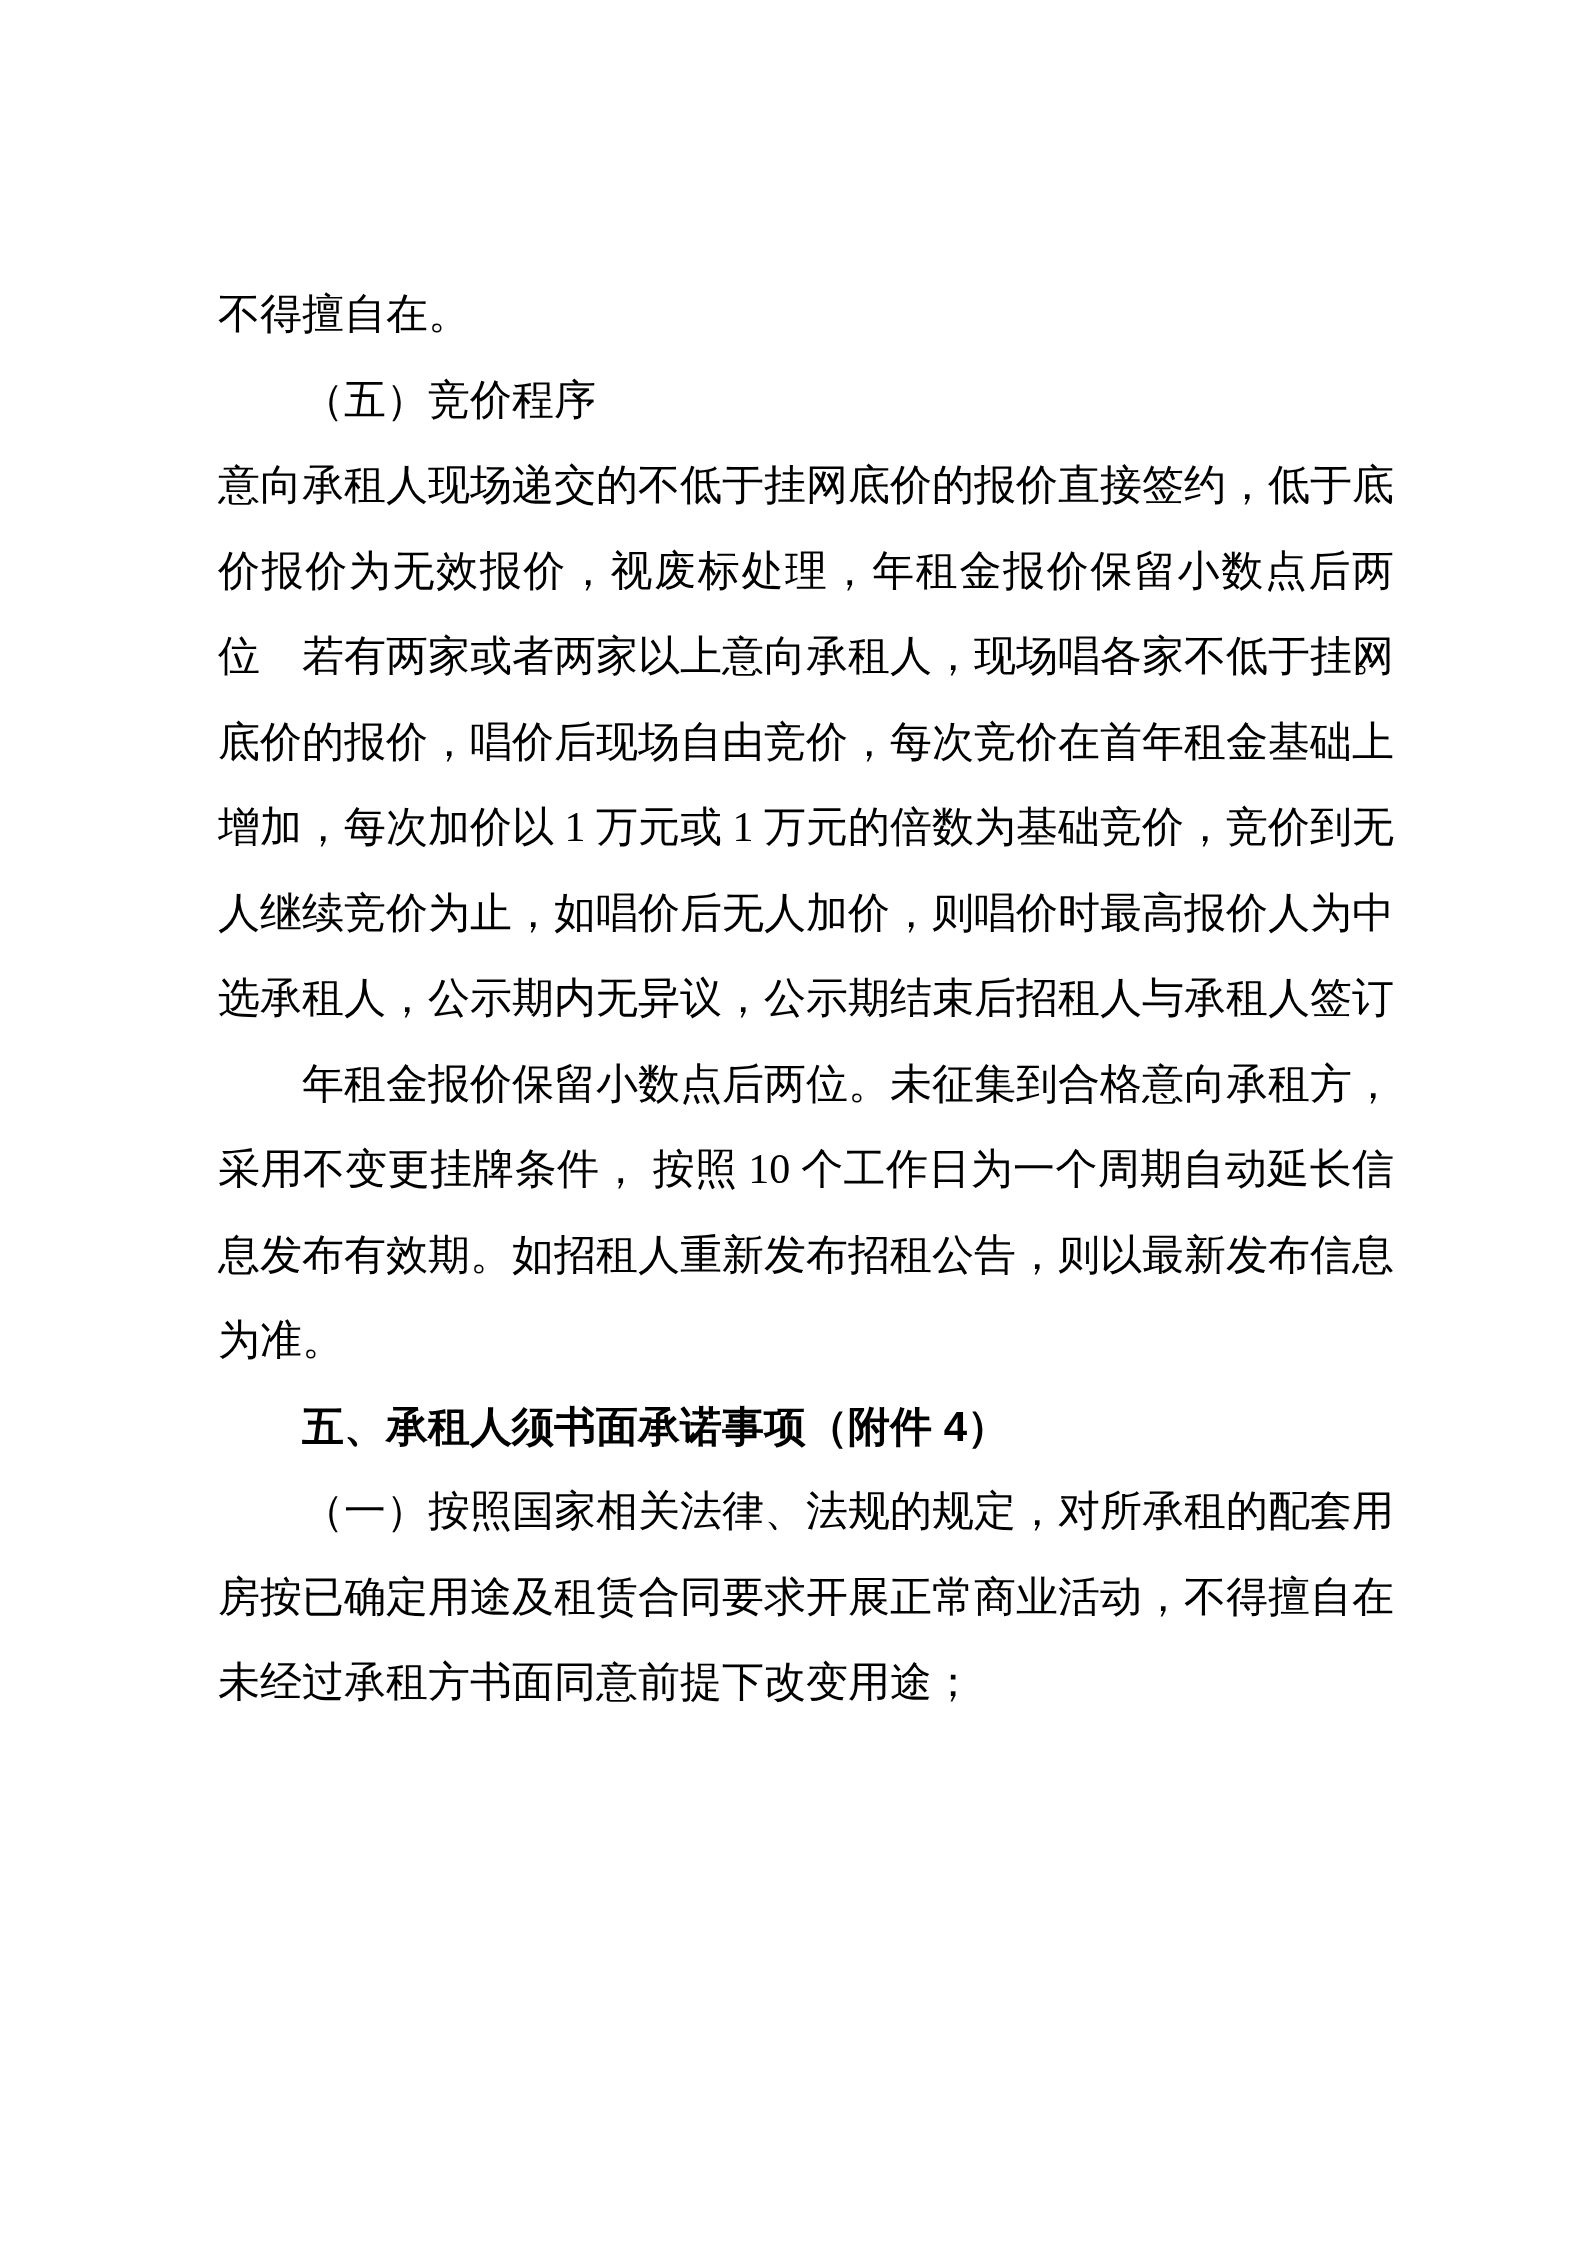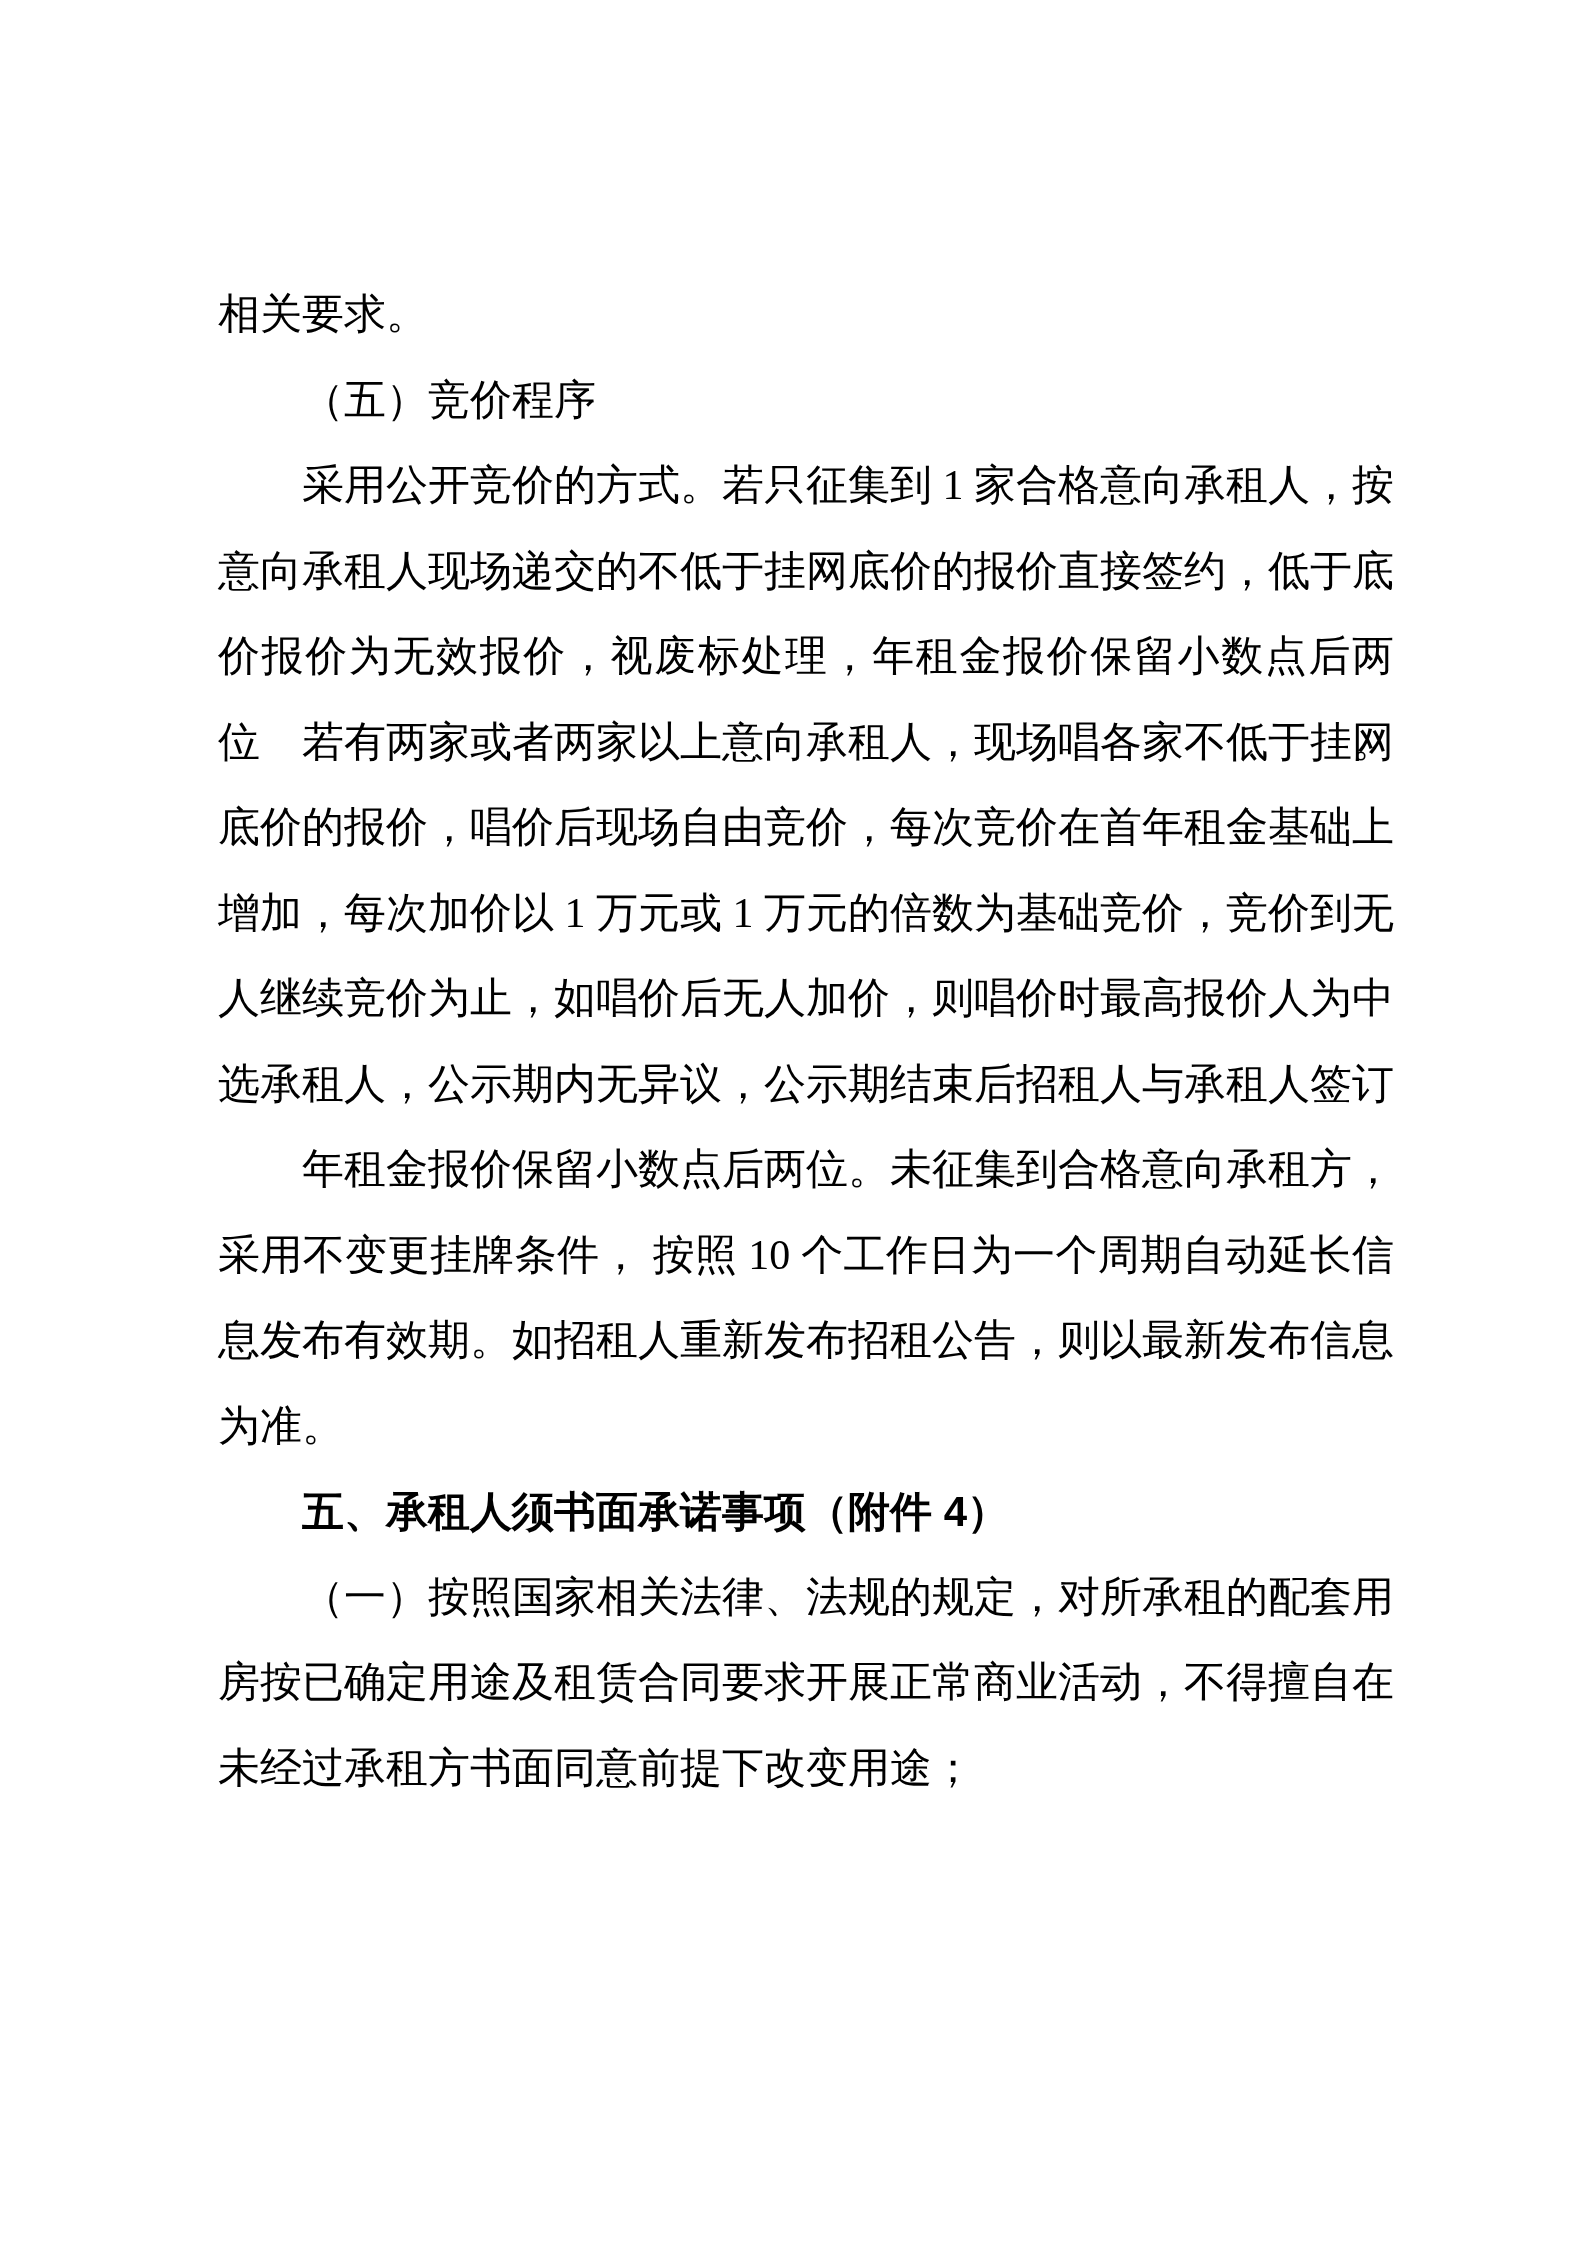--- a/index.html
+++ b/index.html
@@ -39,23 +39,22 @@
   .ln.heading {
     font-family: "Liberation Sans", "DejaVu Sans", sans-serif;
     font-weight: bold;
   }
 </style>
 </head>
 <body>
 
 <div class="page">
   <div class="textblock">
-    <div class="ln">相关要求。</div>
+    <div class="ln">不得擅自在。</div>
     <div class="ln ind">（五）竞价程序</div>
-    <div class="ln ind full">采用公开竞价的方式。若只征集到 1 家合格意向承租人，按</div>
     <div class="ln full">意向承租人现场递交的不低于挂网底价的报价直接签约，低于底</div>
     <div class="ln full">价报价为无效报价，视废标处理，年租金报价保留小数点后两位。</div>
     <div class="ln ind full">若有两家或者两家以上意向承租人，现场唱各家不低于挂网</div>
     <div class="ln full">底价的报价，唱价后现场自由竞价，每次竞价在首年租金基础上</div>
     <div class="ln full">增加，每次加价以 1 万元或 1 万元的倍数为基础竞价，竞价到无</div>
     <div class="ln full">人继续竞价为止，如唱价后无人加价，则唱价时最高报价人为中</div>
     <div class="ln full">选承租人，公示期内无异议，公示期结束后招租人与承租人签订</div>
     <div class="ln ind full">年租金报价保留小数点后两位。未征集到合格意向承租方，</div>
     <div class="ln full">采用不变更挂牌条件， 按照 10 个工作日为一个周期自动延长信</div>
     <div class="ln full">息发布有效期。如招租人重新发布招租公告，则以最新发布信息</div>

